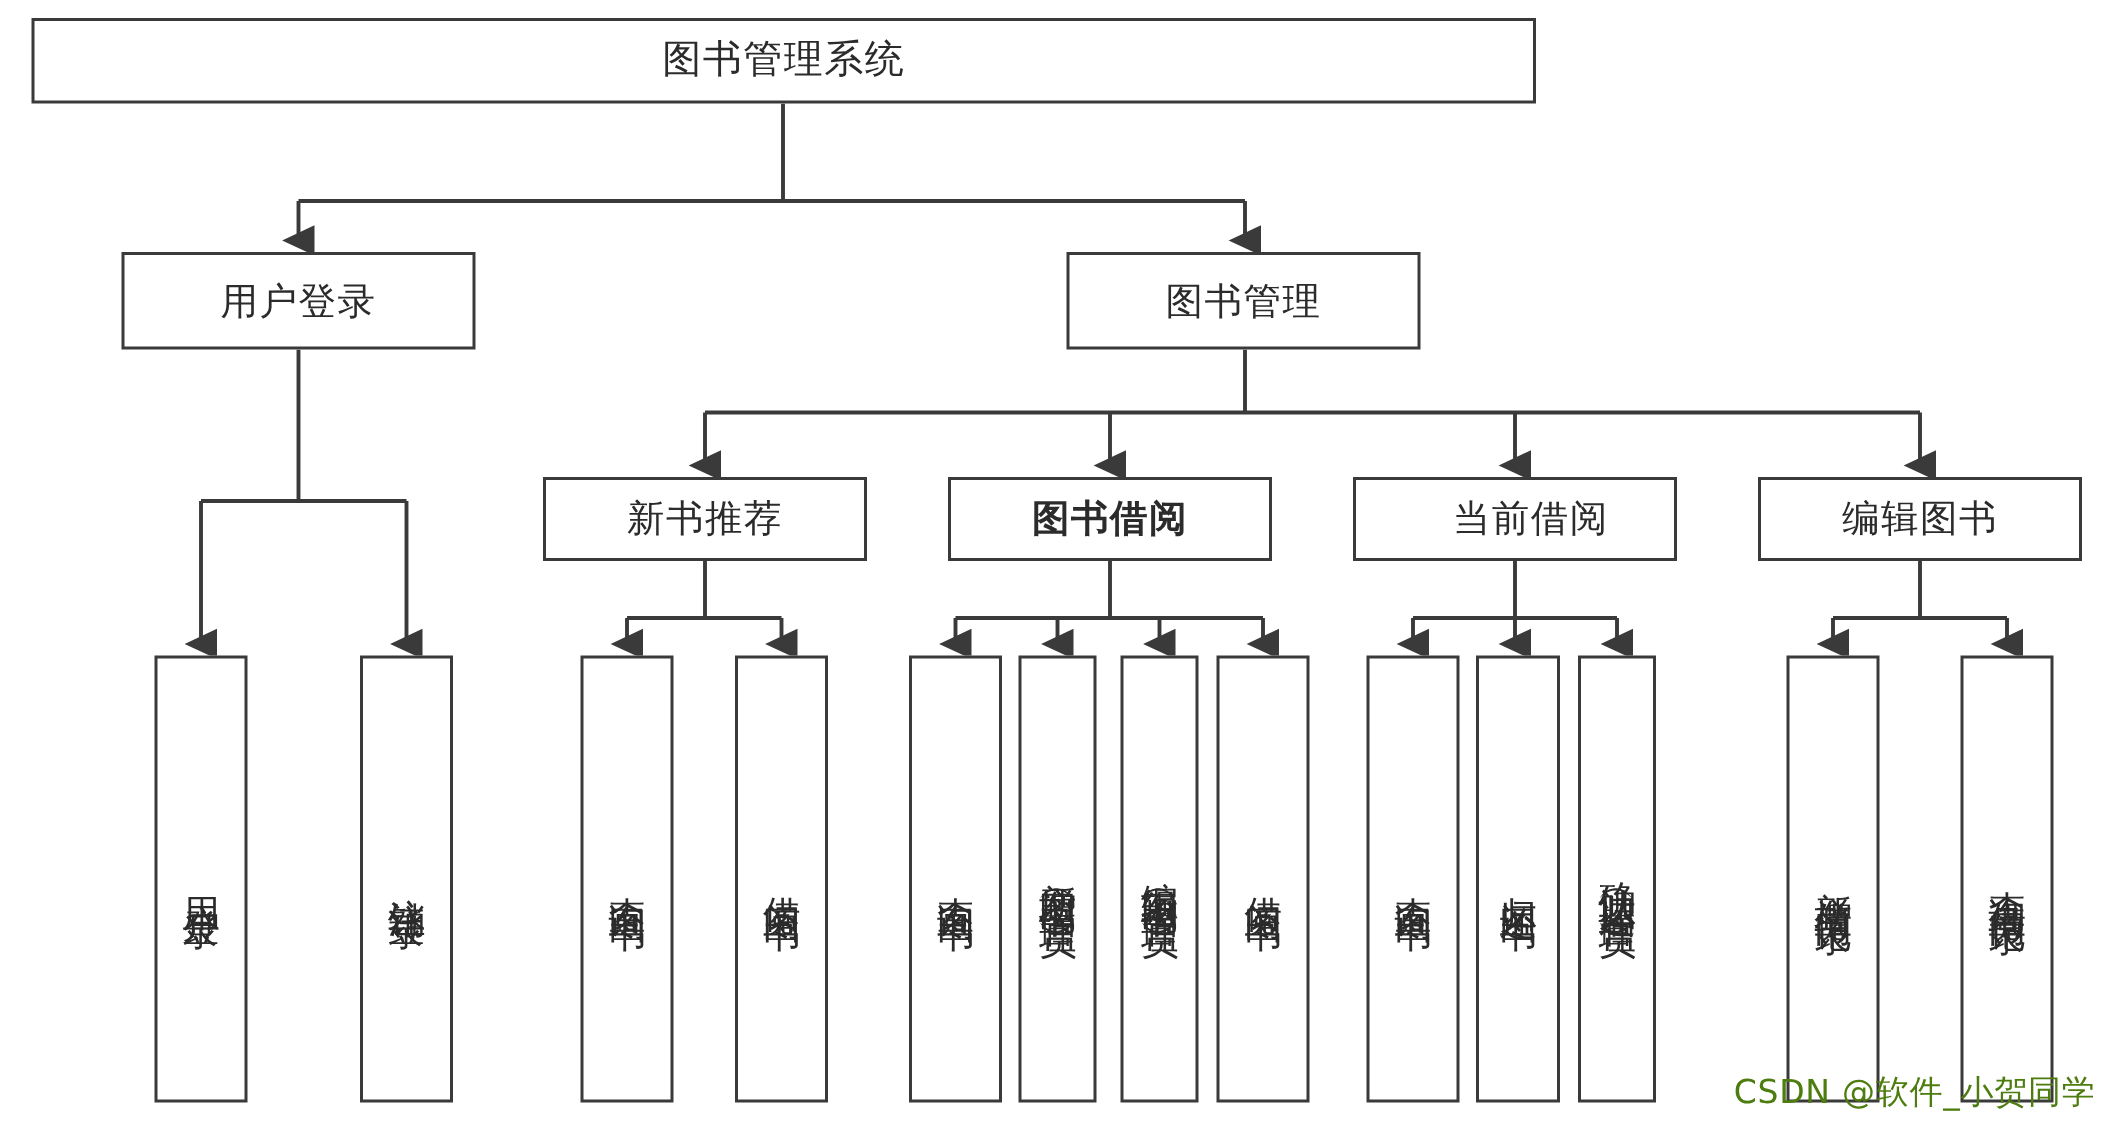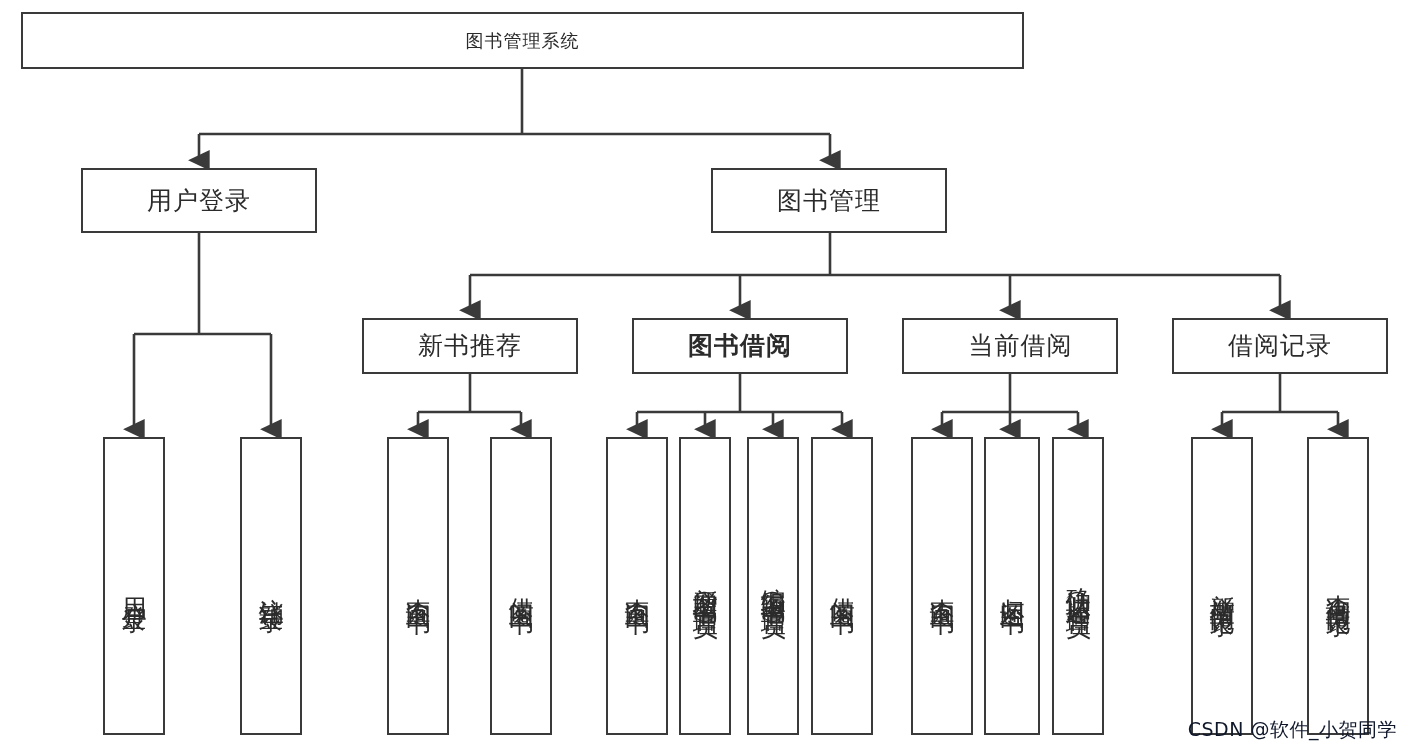--- a/index.html
+++ b/index.html
@@ -40,41 +40,41 @@
     display: block;
     text-align: center;
     line-height: 1.18;
     white-space: nowrap;
   }
   
   .node.horiz .lbl {
     font-size: 25px;
     letter-spacing: 1px;
   }
-  .node.root .lbl { font-size: 18px; }
+  .node.root .lbl { font-size: 26px; }
   
   .node.vert {
     align-items: center;
     justify-content: center;
   }
   .node.vert .lbl {
     writing-mode: vertical-rl;
     text-orientation: upright;
     font-size: 25px;
     line-height: 1.25;
     letter-spacing: 4px;
     white-space: nowrap;
     max-height: 286px;
   }
   .watermark {
     position: absolute;
     right: 8px;
     bottom: 4px;
-    font-size: 19px;
-    color: #0f172a;
+    font-size: 22px;
+    color: #4d7c0f;
     letter-spacing: 0.5px;
     white-space: nowrap;
     user-select: none;
   }
 </style>
 </head>
 <body>
 
 <div id="canvas">
 
@@ -142,21 +142,21 @@
   <div class="node horiz" style="left:362px; top:318px; width:216px; height:56px;">
     <span class="lbl">新书推荐</span>
   </div>
   <div class="node horiz" style="left:632px; top:318px; width:216px; height:56px;font-weight:bold;">
     <span class="lbl">图书借阅</span>
   </div>
   <div class="node horiz" style="left:902px; top:318px; width:216px; height:56px;padding-left:21px;">
     <span class="lbl">当前借阅</span>
   </div>
   <div class="node horiz" style="left:1172px; top:318px; width:216px; height:56px;">
-    <span class="lbl">借阅记录</span>
+    <span class="lbl">编辑图书</span>
   </div>
 
   <div class="node vert" style="left:103px; top:437px; width:62px; height:298px;">
     <span class="lbl">用户登录</span>
   </div>
   <div class="node vert" style="left:240px; top:437px; width:62px; height:298px;">
     <span class="lbl">注销登录</span>
   </div>
 
   <div class="node vert" style="left:387px; top:437px; width:62px; height:298px;">

